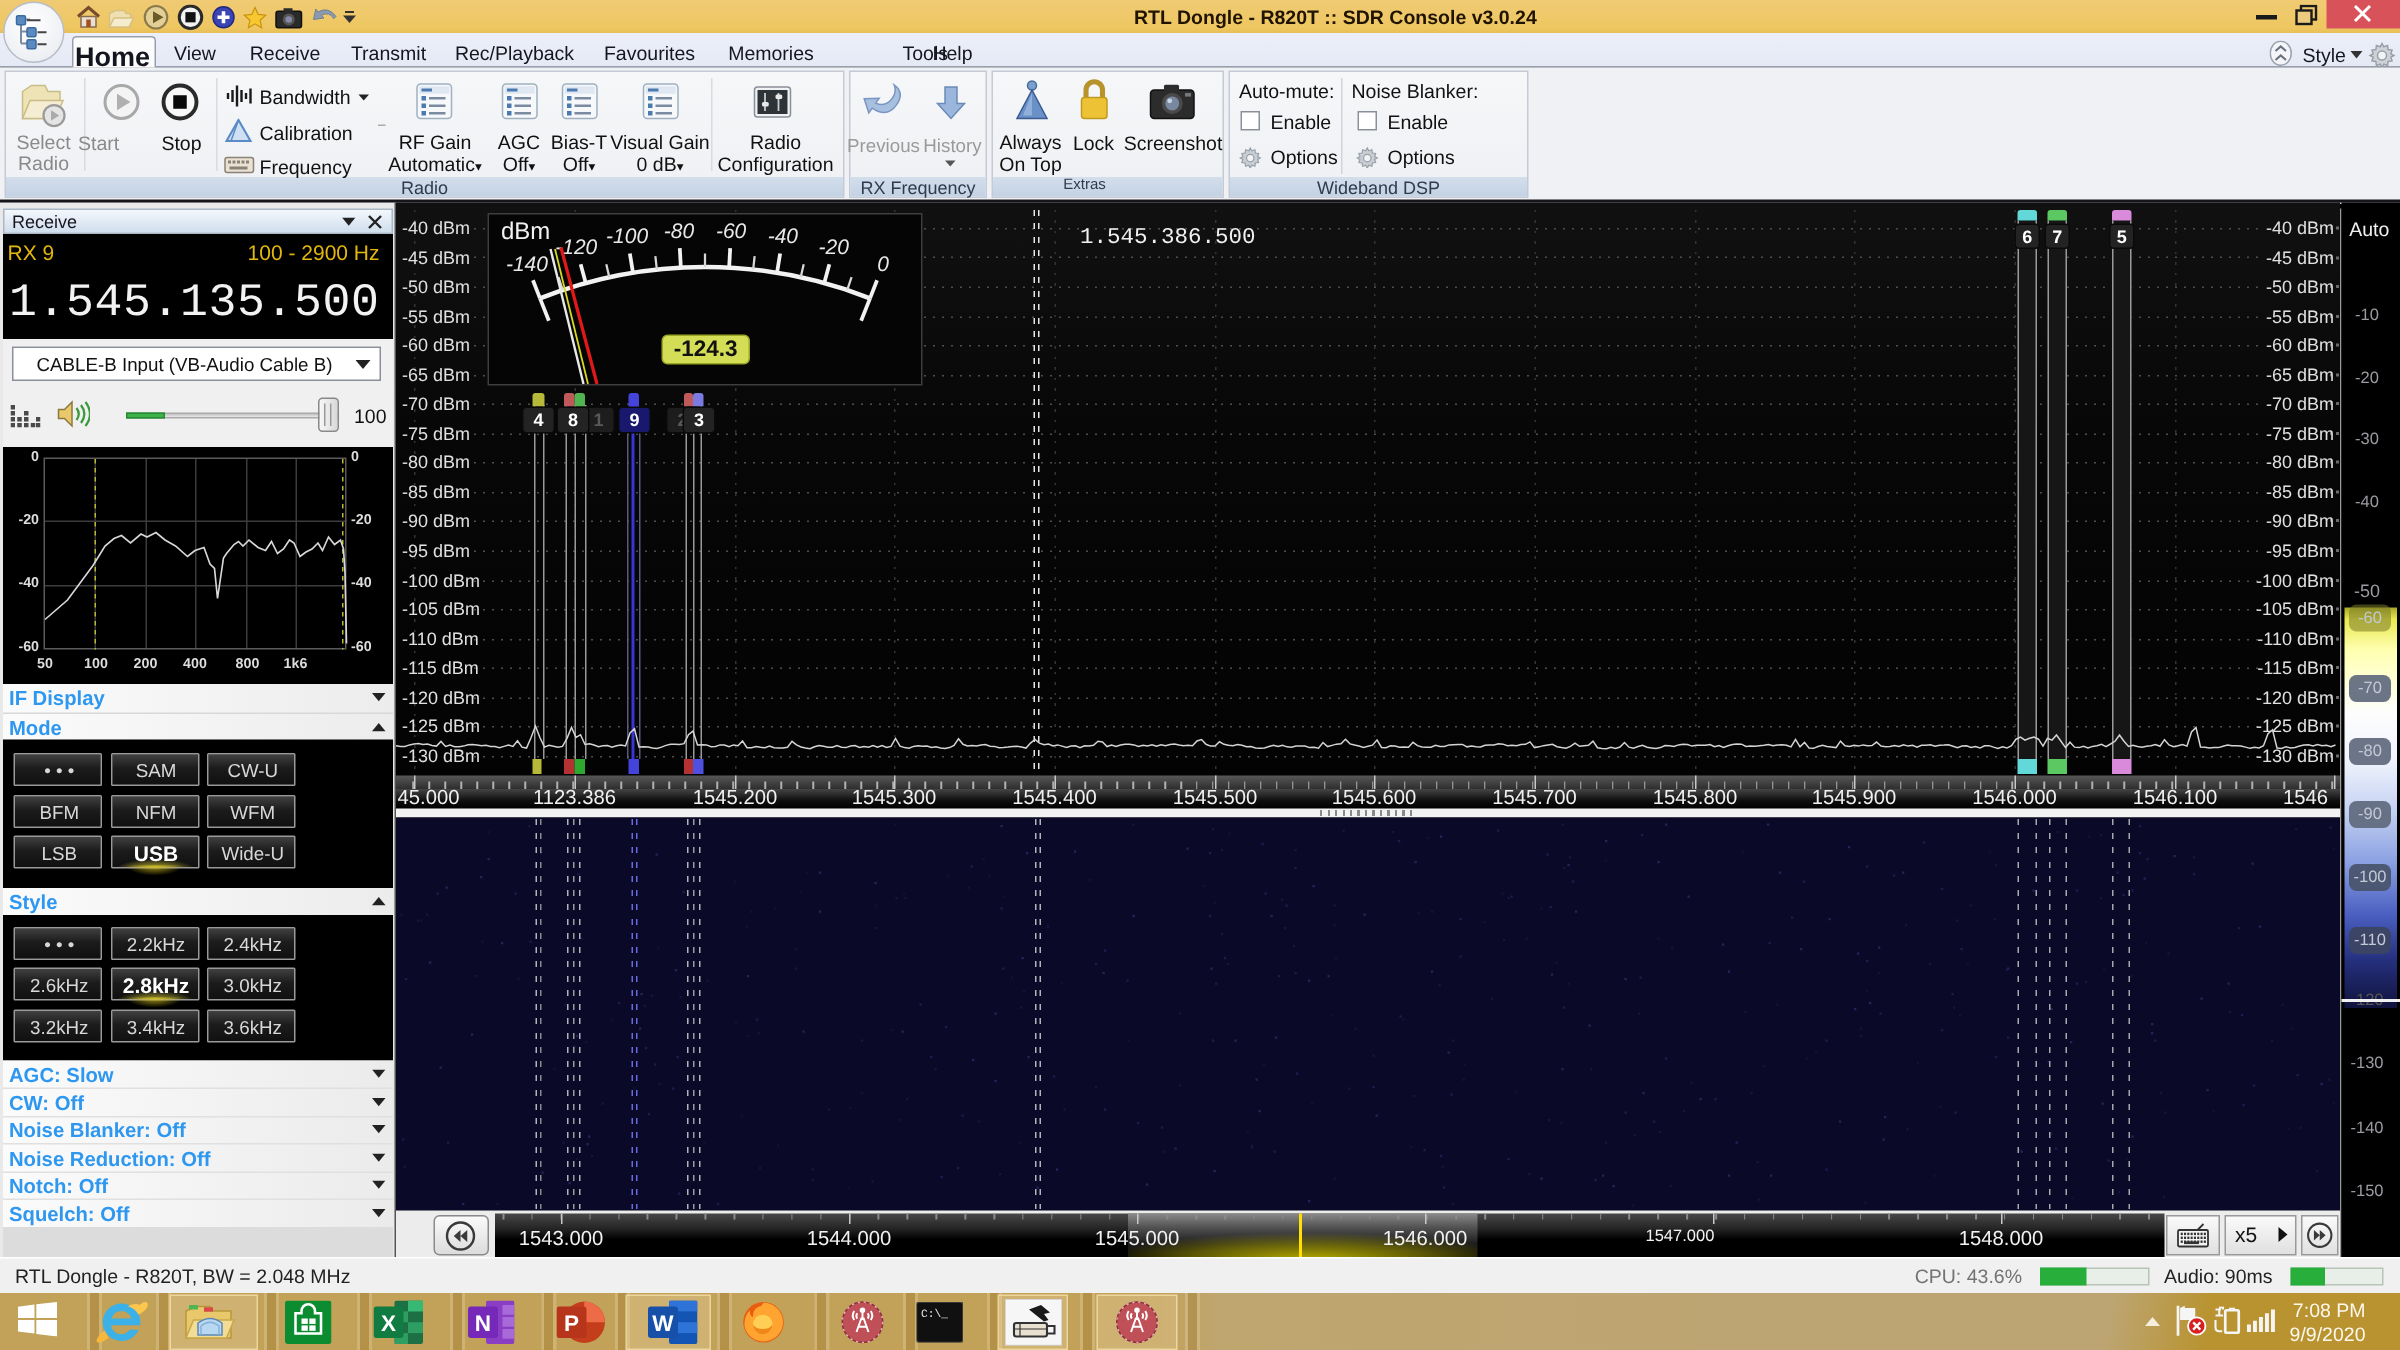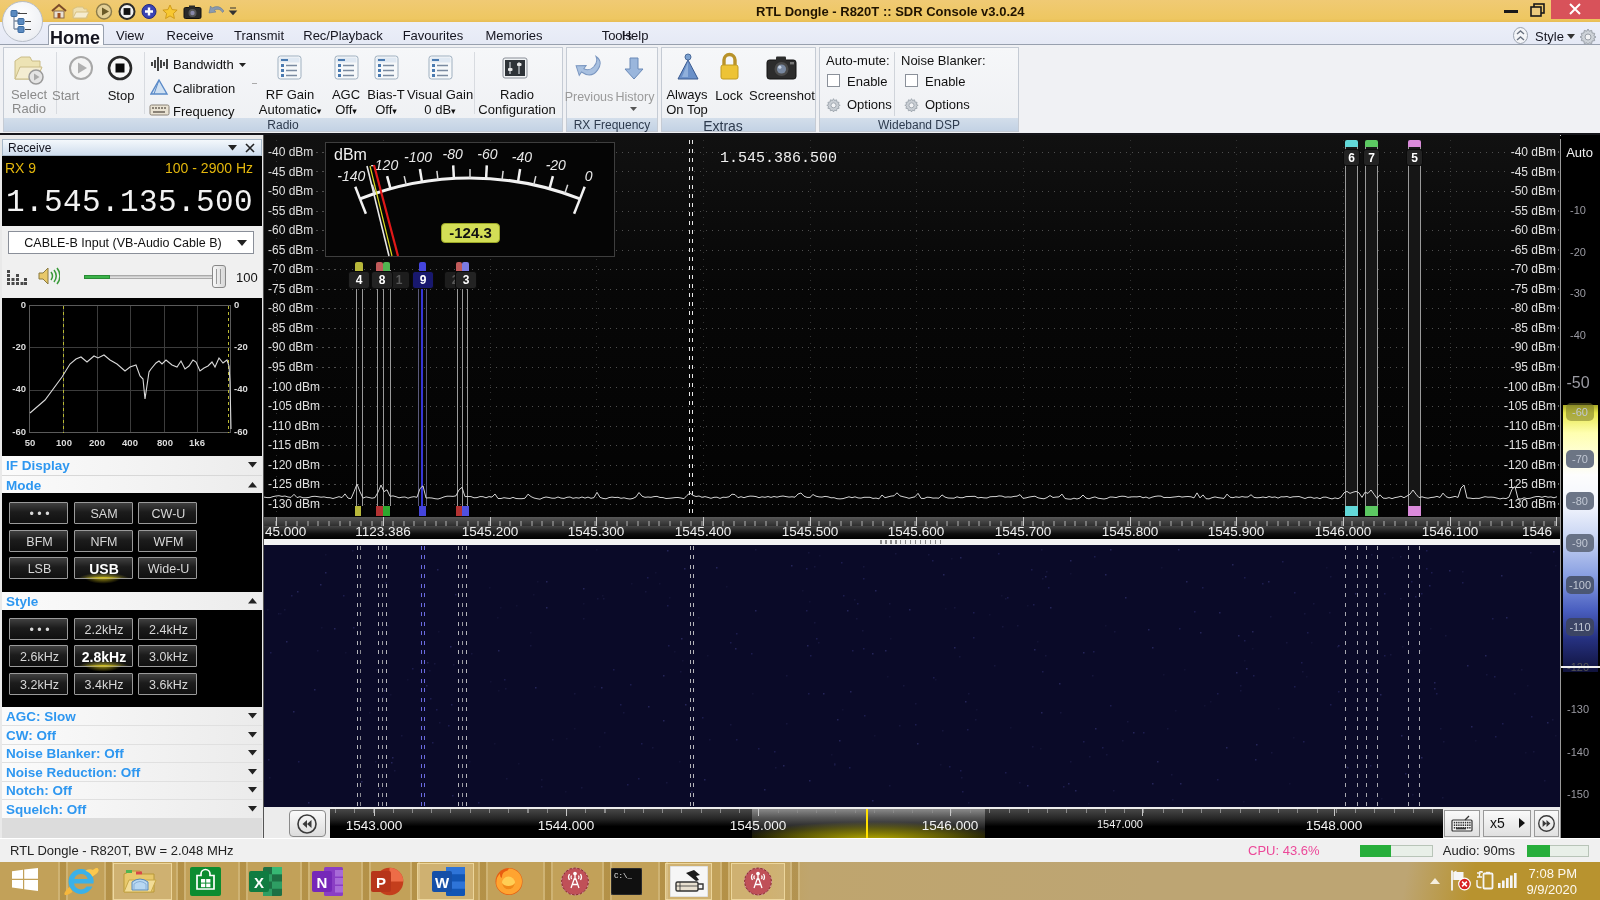--- a/index.html
+++ b/index.html
@@ -85,21 +85,21 @@
 <div class="abs" style="left:0;top:45px;width:1600px;height:89px;background:#f0f1f4"></div>
 <div class="abs" style="left:0;top:133px;width:1600px;height:2px;background:#15151a"></div>
 <div class="abs" style="left:3px;top:47px;width:560px;height:85px;background:linear-gradient(180deg,#f6f7f9,#eef0f3);border:1px solid #c5cbd4"></div>
 <div class="abs" style="left:4px;top:118px;width:558px;height:13px;background:linear-gradient(180deg,#d3deeb,#c3d2e4)"></div>
 <div class="lbl" style="left:3px;top:118px;width:560px;text-align:center;font-size:12px;color:#2e3b4e">Radio</div>
 <div class="abs" style="left:566px;top:47px;width:92px;height:85px;background:linear-gradient(180deg,#f6f7f9,#eef0f3);border:1px solid #c5cbd4"></div>
 <div class="abs" style="left:567px;top:118px;width:90px;height:13px;background:linear-gradient(180deg,#d3deeb,#c3d2e4)"></div>
 <div class="lbl" style="left:566px;top:118px;width:92px;text-align:center;font-size:12px;color:#2e3b4e">RX Frequency</div>
 <div class="abs" style="left:661px;top:47px;width:155px;height:85px;background:linear-gradient(180deg,#f6f7f9,#eef0f3);border:1px solid #c5cbd4"></div>
 <div class="abs" style="left:662px;top:118px;width:153px;height:13px;background:linear-gradient(180deg,#d3deeb,#c3d2e4)"></div>
-<div class="lbl" style="left:661px;top:118px;width:124px;text-align:center;font-size:14px;color:#2e3b4e">Extras</div>
+<div class="lbl" style="left:661px;top:118px;width:124px;text-align:center;font-size:10px;color:#2e3b4e">Extras</div>
 <div class="abs" style="left:819px;top:47px;width:200px;height:85px;background:linear-gradient(180deg,#f6f7f9,#eef0f3);border:1px solid #c5cbd4"></div>
 <div class="abs" style="left:820px;top:118px;width:198px;height:13px;background:linear-gradient(180deg,#d3deeb,#c3d2e4)"></div>
 <div class="lbl" style="left:819px;top:118px;width:200px;text-align:center;font-size:12px;color:#2e3b4e">Wideband DSP</div>
 <svg class="abs" style="left:12px;top:53px" width="34" height="32" viewBox="0 0 34 32">
  <path d="M3 8 l6 -4 h9 l2 4 h8 v18 h-25 z" fill="#ede3b4" stroke="#cabc86"></path>
  <path d="M3 26 l5 -12 h22 l-5 12 z" fill="#f4edd2" stroke="#cabc86"></path>
  <circle cx="24" cy="24" r="7" fill="#e4e4e4" stroke="#9a9a9a" stroke-width="1.5"></circle>
  <path d="M22 20.5 L27.5 24 L22 27.5 z" fill="#aaa"></path>
 </svg>
 <div class="lbl" style="left:0px;top:88px;width:58px;text-align:center;font-size:13px;color:#8a8a8a;line-height:14px">Select<br>Radio</div>
@@ -1172,42 +1172,42 @@
 <svg class="abs" style="left:1537px;top:814px" width="19" height="19" viewBox="0 0 22 22">
  <circle cx="11" cy="11" r="9" fill="none" stroke="#3a3a3a" stroke-width="1.6"></circle>
  <path d="M6.5 7 L11 11 L6.5 15 z M11 7 L15.5 11 L11 15 z" fill="#3a3a3a"></path>
 </svg>
 <div class="abs" style="left:1561px;top:135px;width:39px;height:703px;background:#000"></div>
 <div class="lbl" style="left:1561px;top:145px;width:37px;text-align:center;font-size:13px;color:#f0f0f0">Auto</div>
 <div class="lbl" style="left:1561px;top:204px;width:34px;text-align:center;font-size:11px;color:#9a9aa2">-10</div>
 <div class="lbl" style="left:1561px;top:246px;width:34px;text-align:center;font-size:11px;color:#9a9aa2">-20</div>
 <div class="lbl" style="left:1561px;top:287px;width:34px;text-align:center;font-size:11px;color:#9a9aa2">-30</div>
 <div class="lbl" style="left:1561px;top:329px;width:34px;text-align:center;font-size:11px;color:#9a9aa2">-40</div>
-<div class="lbl" style="left:1561px;top:374px;width:34px;text-align:center;font-size:16px;color:#9a9aa2">-50</div>
+<div class="lbl" style="left:1561px;top:387px;width:34px;text-align:center;font-size:12px;color:#9a9aa2">-50</div>
 <div class="abs" style="left:1563px;top:405px;width:35px;height:267px;background:linear-gradient(180deg,#a8a828 0,#e8e850 8px,#ffffb0 28px,#fdfdfd 70px,#f2f5fd 100px,#c5d2f2 135px,#8aa0e2 170px,#4a5fc0 205px,#25307e 235px,#10123c 267px)"></div>
 <div class="abs" style="left:1566px;top:403px;width:28px;height:18px;background:rgba(120,120,40,.55);border-radius:5px"></div>
 <div class="lbl" style="left:1566px;top:406px;width:28px;text-align:center;font-size:11px;color:#c2c8d4">-60</div>
 <div class="abs" style="left:1566px;top:450px;width:28px;height:18px;background:rgba(96,105,125,.92);border-radius:5px"></div>
 <div class="lbl" style="left:1566px;top:453px;width:28px;text-align:center;font-size:11px;color:#c2c8d4">-70</div>
 <div class="abs" style="left:1566px;top:492px;width:28px;height:18px;background:rgba(96,105,125,.92);border-radius:5px"></div>
 <div class="lbl" style="left:1566px;top:495px;width:28px;text-align:center;font-size:11px;color:#c2c8d4">-80</div>
 <div class="abs" style="left:1566px;top:534px;width:28px;height:18px;background:rgba(96,105,125,.92);border-radius:5px"></div>
 <div class="lbl" style="left:1566px;top:537px;width:28px;text-align:center;font-size:11px;color:#c2c8d4">-90</div>
 <div class="abs" style="left:1566px;top:576px;width:28px;height:18px;background:rgba(74,84,110,.95);border-radius:5px"></div>
 <div class="lbl" style="left:1566px;top:579px;width:28px;text-align:center;font-size:11px;color:#c2c8d4">-100</div>
 <div class="abs" style="left:1566px;top:618px;width:28px;height:18px;background:rgba(60,68,98,.95);border-radius:5px"></div>
 <div class="lbl" style="left:1566px;top:621px;width:28px;text-align:center;font-size:11px;color:#c2c8d4">-110</div>
 <div class="lbl" style="left:1561px;top:661px;width:34px;text-align:center;font-size:11px;color:#555">-120</div>
 <div class="abs" style="left:1561px;top:666px;width:39px;height:2px;background:#f0f0f0"></div>
 <div class="lbl" style="left:1561px;top:703px;width:34px;text-align:center;font-size:11px;color:#9a9aa2">-130</div>
 <div class="lbl" style="left:1561px;top:746px;width:34px;text-align:center;font-size:11px;color:#9a9aa2">-140</div>
 <div class="lbl" style="left:1561px;top:788px;width:34px;text-align:center;font-size:11px;color:#9a9aa2">-150</div>
 <div class="abs" style="left:0;top:838px;width:1600px;height:24px;background:#f0f0f0;border-top:1px solid #fff"></div>
 <div class="lbl" style="left:10px;top:843px;font-size:13px;color:#222">RTL Dongle - R820T, BW = 2.048 MHz</div>
-<div class="lbl" style="left:1248px;top:843px;width:100px;text-align:left;font-size:13px;color:#ec4899">CPU: 43.6%</div>
+<div class="lbl" style="left:1248px;top:843px;width:100px;text-align:right;font-size:13px;color:#737373">CPU: 43.6%</div>
 <div class="abs" style="left:1360px;top:845px;width:73px;height:12px;background:#e8efe8;border:1px solid #b8c4b8"></div>
 <div class="abs" style="left:1360px;top:845px;width:31px;height:12px;background:#27ae3b"></div>
 <div class="lbl" style="left:1415px;top:843px;width:100px;text-align:right;font-size:13px;color:#222">Audio: 90ms</div>
 <div class="abs" style="left:1527px;top:845px;width:62px;height:12px;background:#e8efe8;border:1px solid #b8c4b8"></div>
 <div class="abs" style="left:1527px;top:845px;width:23px;height:12px;background:#27ae3b"></div>
 <div class="abs" style="left:0;top:862px;width:1600px;height:38px;background:linear-gradient(90deg,#c2a159 0 770px,#bfa56e 810px,#bda573 1150px 1380px,#bda573 100%)"></div>
 <div class="abs" style="left:1370px;top:862px;width:230px;height:38px;background:linear-gradient(100deg,rgba(189,165,115,1) 0 38px,rgba(184,147,47,1) 105px 100%)"></div>
 <div class="abs" style="left:58px;top:862px;width:10px;height:38px;background:linear-gradient(90deg,rgba(230,212,165,.35) 0 2px,rgba(150,112,35,.32) 2px 8px,rgba(230,212,165,.35) 8px 10px)"></div>
 <div class="abs" style="left:104px;top:862px;width:10px;height:38px;background:linear-gradient(90deg,rgba(230,212,165,.35) 0 2px,rgba(150,112,35,.32) 2px 8px,rgba(230,212,165,.35) 8px 10px)"></div>
 <div class="abs" style="left:176px;top:862px;width:10px;height:38px;background:linear-gradient(90deg,rgba(230,212,165,.35) 0 2px,rgba(150,112,35,.32) 2px 8px,rgba(230,212,165,.35) 8px 10px)"></div>

